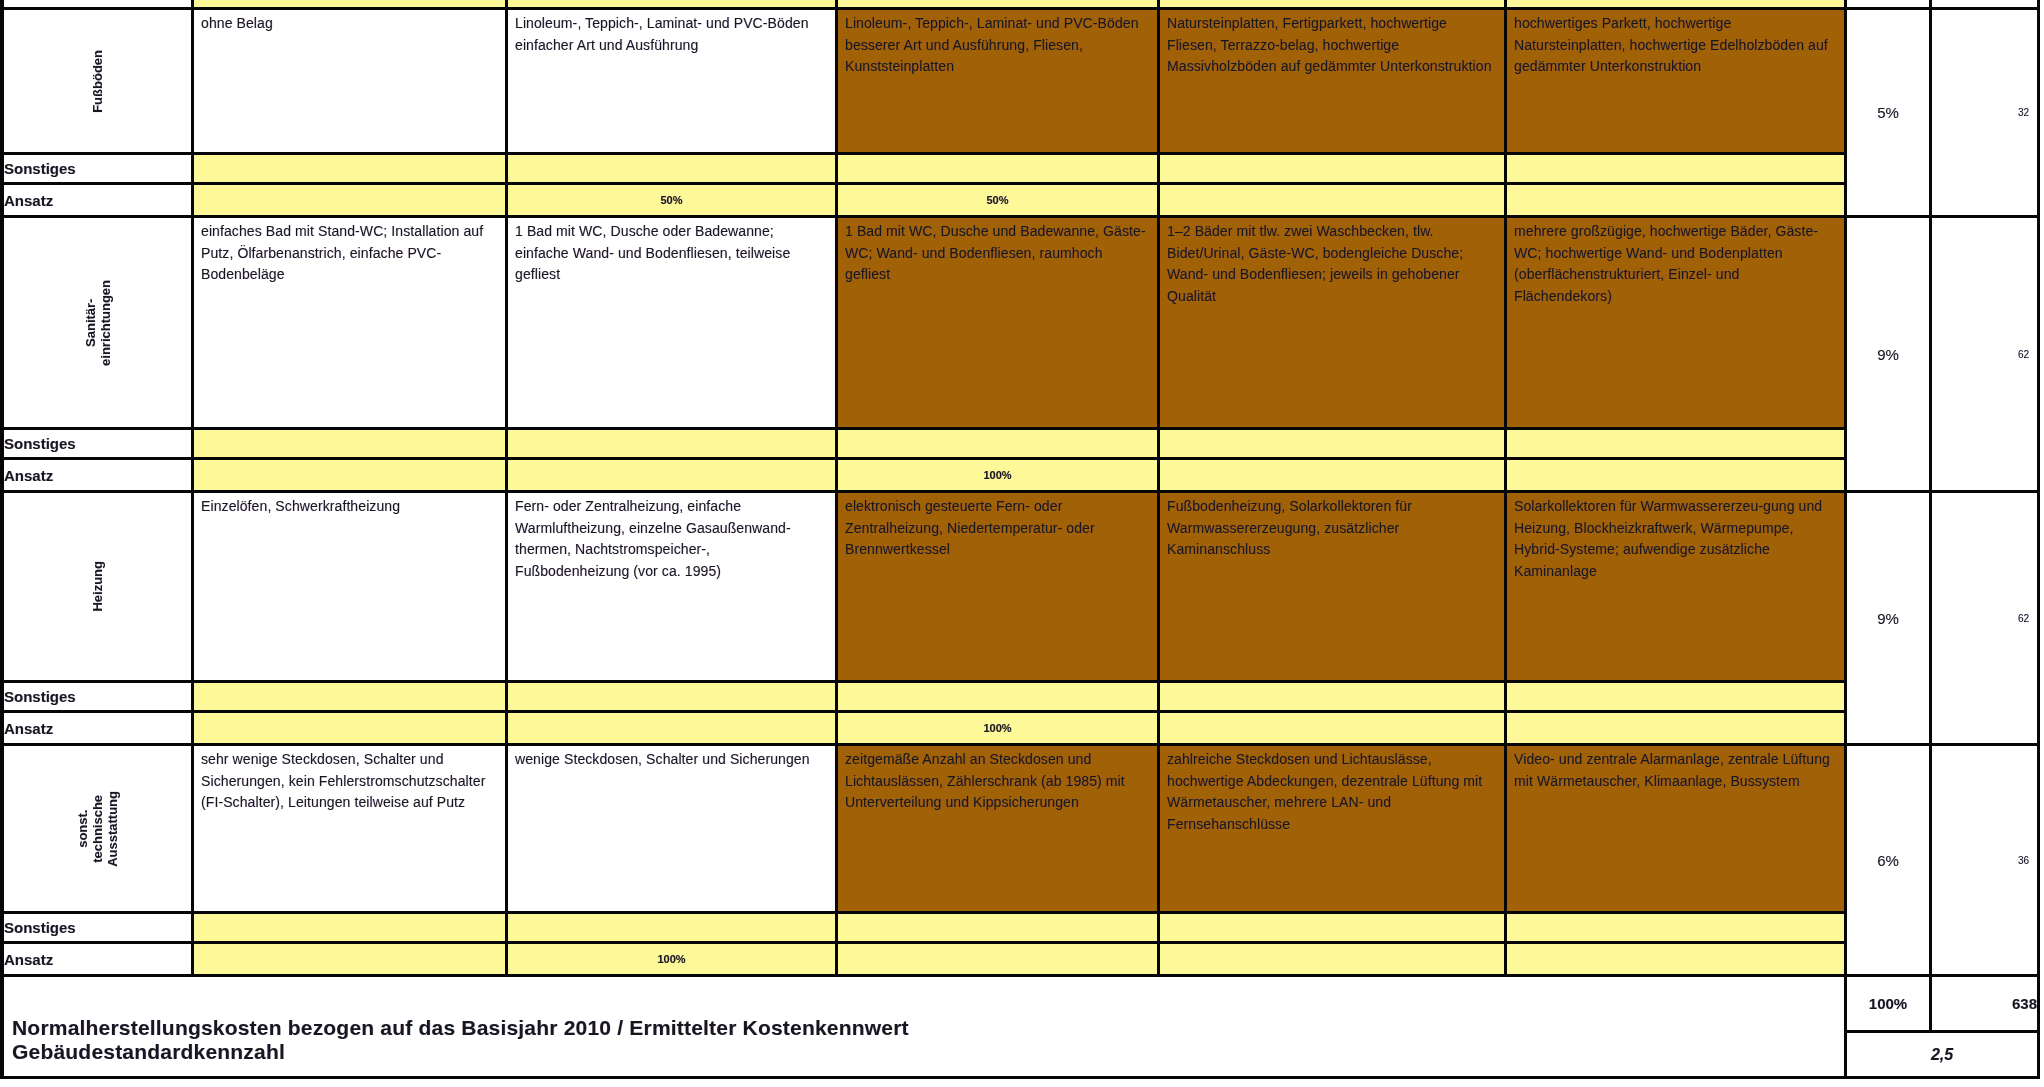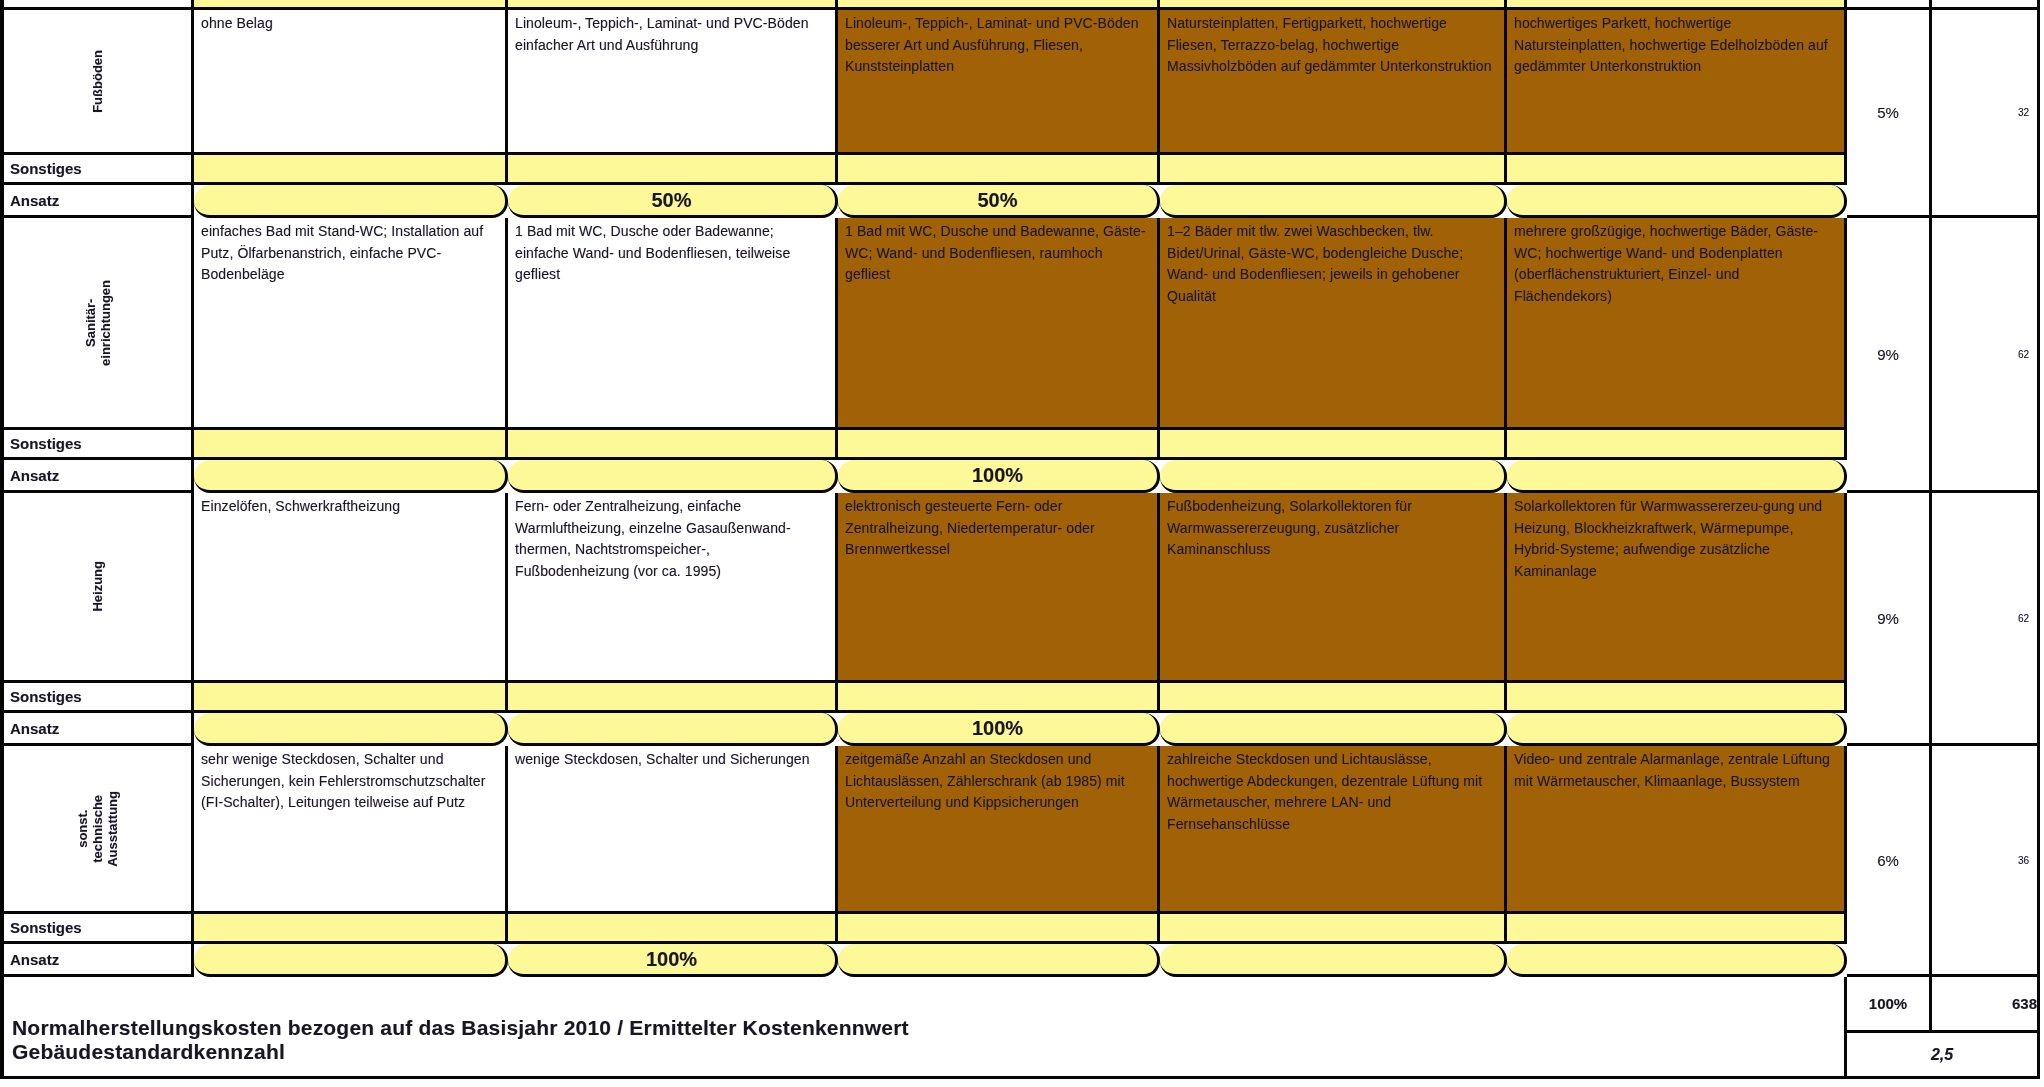--- a/index.html
+++ b/index.html
@@ -43,26 +43,25 @@
     transform:rotate(180deg);
     font-size:13px;
     font-weight:bold;
     text-align:center;
     line-height:15px;
   }
   .vtext span{display:block;}
   .rl{
     display:flex;align-items:center;
     font-size:15px;font-weight:bold;
-    padding-left:6px;
   }
   .wt{grid-column:7;grid-row:1 / span 4;display:flex;align-items:center;justify-content:center;font-size:15px;}
   .vv{grid-column:8;grid-row:1 / span 4;display:flex;align-items:center;justify-content:flex-end;padding-right:8px;font-size:10px;}
   .sec .wt,.sec .vv{grid-row:1 / span 3;}
-  .ya{display:flex;align-items:center;justify-content:center;font-size:20px;font-weight:bold;border-radius:16px;}
+  .ya{display:flex;align-items:center;justify-content:center;font-size:11px;font-weight:bold;}
   .foot{grid-template-columns:1843px 85px 108px;grid-template-rows:56px 46px;}
   .flabel{
     grid-column:1;grid-row:1 / span 2;
     display:flex;flex-direction:column;justify-content:flex-end;
     padding:8px 4px 12px 8px;
     font-size:21px;font-weight:bold;
     letter-spacing:0.2px;
   }
   .fpc{grid-column:2;grid-row:1;display:flex;align-items:center;justify-content:center;font-size:15px;font-weight:bold;}
   .fval{grid-column:3;grid-row:1;display:flex;align-items:center;justify-content:flex-end;font-size:15px;font-weight:bold;}

